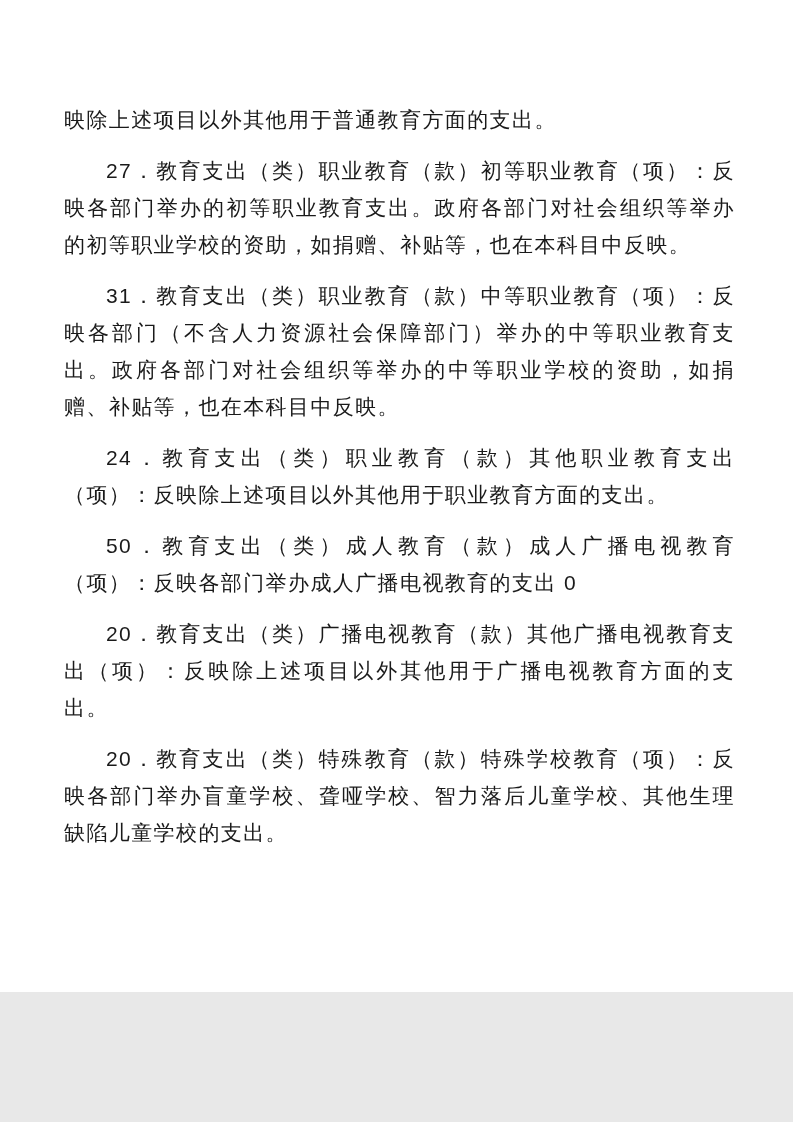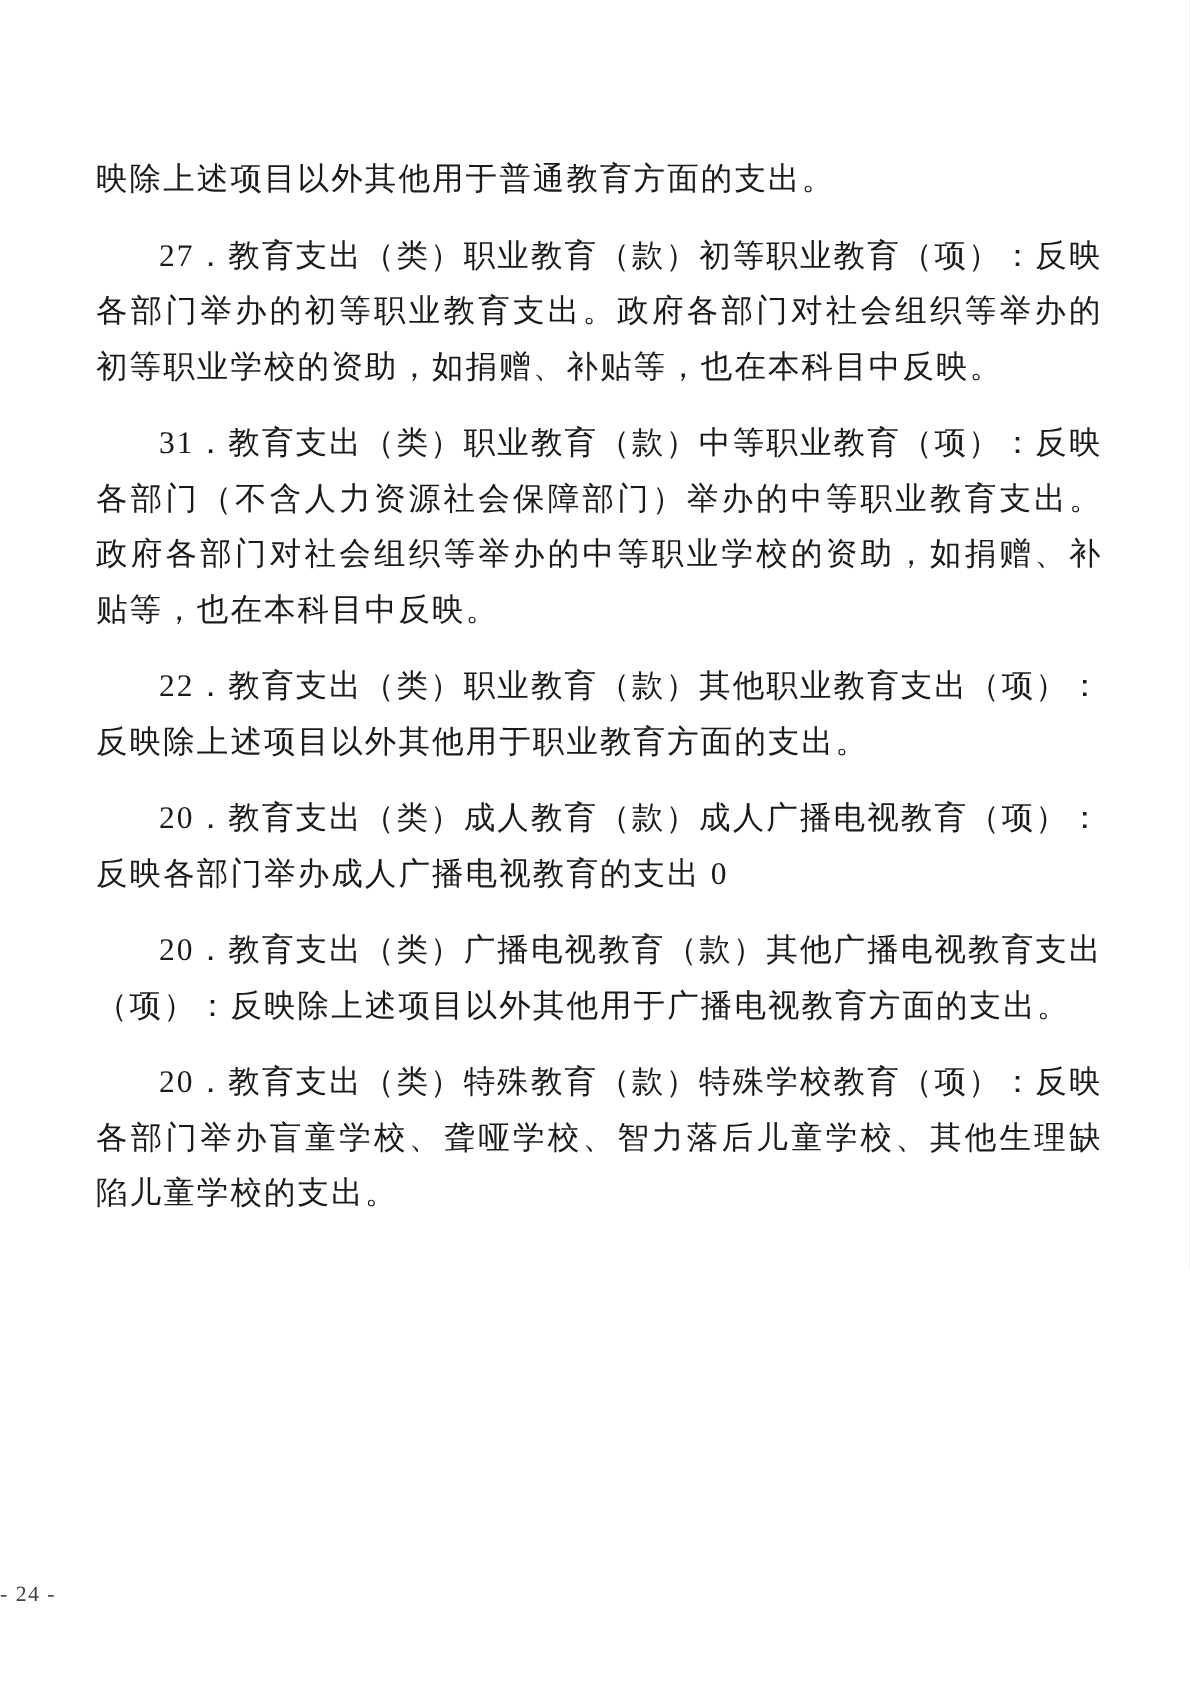--- a/index.html
+++ b/index.html
@@ -3,24 +3,24 @@
 <meta charset="utf-8">
 <style>
   html, body {
     margin: 0;
     padding: 0;
     background: #e8e8e8;
   }
   .page {
     position: relative;
     width: 793px;
-    height: 1122px;
+    height: 992px;
     margin: 0 auto;
     background: #ffffff;
-    font-family: Liberation Serif, serif;
+    font-family: Liberation Sans, sans-serif;
     color: #1a1a1a;
     overflow: hidden;
   }
   .doc-body {
     position: absolute;
     left: 64px;
     top: 101px;
     width: 671px;
     font-size: 21px;
     line-height: 37px;
@@ -49,19 +49,19 @@
   }
 </style>
 </head>
 <body>
 
 <div class="page">
   <div class="doc-body">
     <p class="para no-indent">映除上述项目以外其他用于普通教育方面的支出。</p>
     <p class="para">27．教育支出（类）职业教育（款）初等职业教育（项）：反映各部门举办的初等职业教育支出。政府各部门对社会组织等举办的初等职业学校的资助，如捐赠、补贴等，也在本科目中反映。</p>
     <p class="para">31．教育支出（类）职业教育（款）中等职业教育（项）：反映各部门（不含人力资源社会保障部门）举办的中等职业教育支出。政府各部门对社会组织等举办的中等职业学校的资助，如捐赠、补贴等，也在本科目中反映。</p>
-    <p class="para">22．教育支出（类）职业教育（款）其他职业教育支出（项）：反映除上述项目以外其他用于职业教育方面的支出。</p>
-    <p class="para">20．教育支出（类）成人教育（款）成人广播电视教育（项）：反映各部门举办成人广播电视教育的支出 0</p>
+    <p class="para">24．教育支出（类）职业教育（款）其他职业教育支出（项）：反映除上述项目以外其他用于职业教育方面的支出。</p>
+    <p class="para">50．教育支出（类）成人教育（款）成人广播电视教育（项）：反映各部门举办成人广播电视教育的支出 0</p>
     <p class="para">20．教育支出（类）广播电视教育（款）其他广播电视教育支出（项）：反映除上述项目以外其他用于广播电视教育方面的支出。</p>
     <p class="para">20．教育支出（类）特殊教育（款）特殊学校教育（项）：反映各部门举办盲童学校、聋哑学校、智力落后儿童学校、其他生理缺陷儿童学校的支出。</p>
   </div>
   <div class="page-number">- 24 -</div>
 </div>
 
 </body></html>

